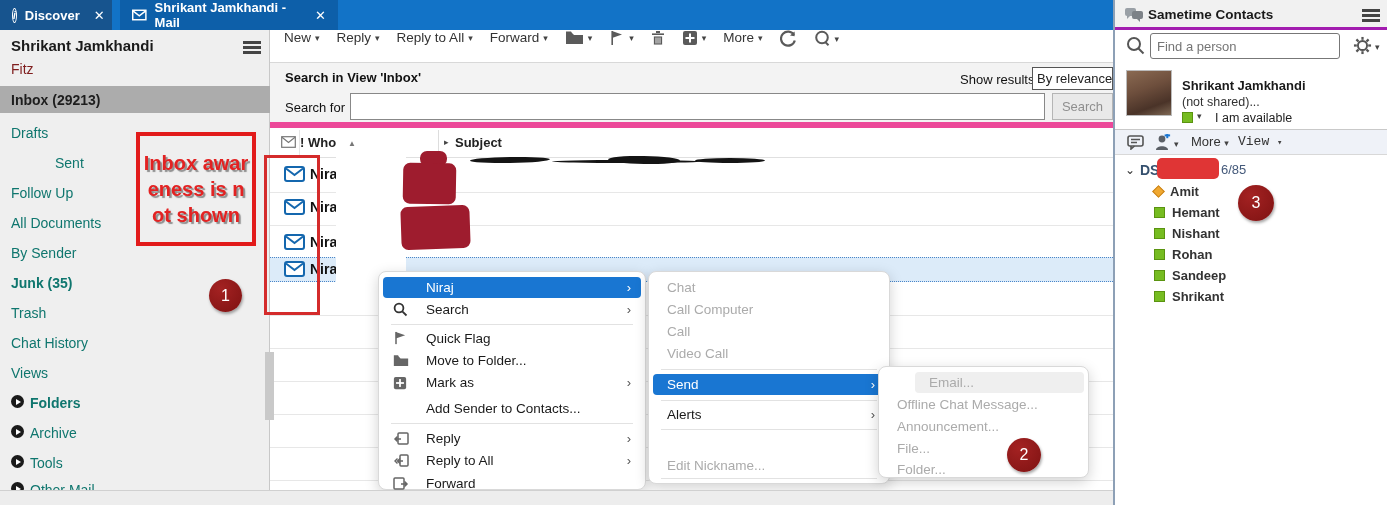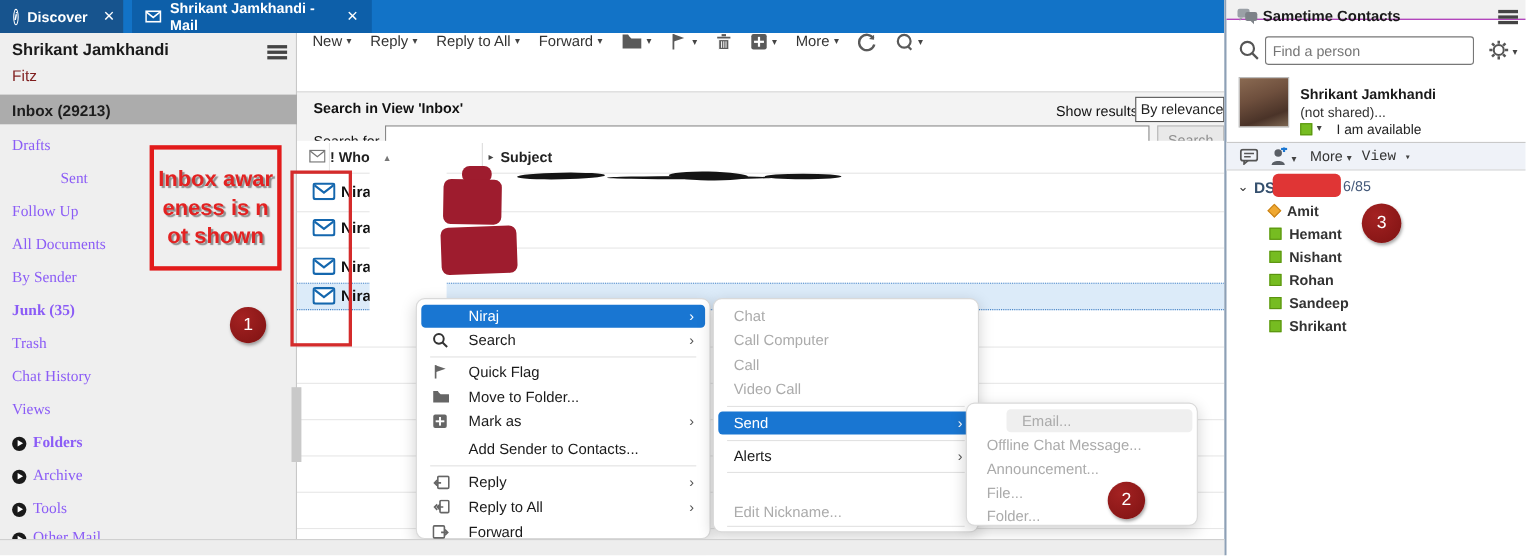--- a/index.html
+++ b/index.html
@@ -21,38 +21,38 @@
 
   
   #sidebar { left:0; top:30px; width:270px; height:460px; background:#EFEFEF;
              border-right:1px solid #C8C8C8; z-index:1; }
   .sb-owner { position:absolute; left:11px; top:7px; font-size:15px; font-weight:bold; color:#1a1a1a; }
   .burger { position:absolute; width:18px; height:2.6px; background:#444;
             box-shadow:0 5px 0 #444, 0 10px 0 #444; }
   .sb-fitz { position:absolute; left:11px; top:31px; font-size:14px; color:#7f1d1d; }
   .sb-sel { position:absolute; left:0; top:56px; width:270px; height:27px; background:#ACACAC;
             display:flex; align-items:center; padding-left:11px; font-size:14px; font-weight:bold; color:#1d1d1d; }
-  .sb-item { position:absolute; left:11px; font-size:14px; color:#8b5cf6; display:flex; align-items:center; gap:6px;font-family:Liberation Serif, serif; }
+  .sb-item { position:absolute; left:11px; font-size:14px; color:#0f766e; display:flex; align-items:flex-start; gap:6px; }
   .sb-bold { font-weight:bold; }
   .twisty { width:13px; height:13px; background:#1a1a1a; border-radius:50%; display:inline-flex;
             align-items:center; justify-content:center; flex:none; }
   .twisty:before { content:""; width:0; height:0; border-left:5px solid #fff;
                    border-top:3.5px solid transparent; border-bottom:3.5px solid transparent; margin-left:2px; }
   #sb-scroll { left:265px; top:352px; width:9px; height:68px; background:#C9C9C9; z-index:2; }
 
   
   #toolbar { left:270px; top:30px; width:843px; height:32px; background:#fff;
              display:flex; align-items:flex-start; gap:17px; padding-left:14px; z-index:1; }
   .tb-item { display:flex; align-items:center; gap:4px; font-size:13.5px; color:#333; }
   .caret { font-size:9px; color:#444; }
   .tb-ic svg { display:block; }
 
   
   #searchpanel { left:270px; top:62px; width:843px; height:66px; background:#F3F3F3;
-                 border-top:1px solid #D8D8D8; border-bottom:6px solid #ec4899; z-index:1;margin-top:21px; }
+                 border-top:1px solid #D8D8D8; border-bottom:6px solid #ec4899; z-index:1; }
   .sp-title { position:absolute; left:15px; top:7px; font-size:13px; font-weight:bold; color:#111; }
   .sp-showres { position:absolute; left:690px; top:9px; font-size:13px; color:#111; }
   .sp-dd { position:absolute; left:762px; top:4px; width:81px; height:23px; background:#fff;
            border:1px solid #555; font-size:13px; padding:3px 0 0 4px; white-space:nowrap; overflow:hidden; }
   .sp-for { position:absolute; left:15px; top:37px; font-size:13px; color:#111; }
   .sp-input { position:absolute; left:80px; top:30px; width:695px; height:27px; background:#fff;
               border:1px solid #888; font-size:13px; padding:0 4px; }
   .sp-btn { position:absolute; left:782px; top:30px; width:61px; height:27px; background:#E9E9E9;
             border:1px solid #B5B5B5; color:#8f8f8f; font-size:13px; text-align:center; padding-top:5px; }
 
@@ -89,22 +89,22 @@
   .mi.sel { background:#1976D2; color:#fff; }
   .mi.sel .arr { color:#fff; }
   .mi.dis { color:#ABABAB; }
   .mi .ic { position:absolute; left:10px; width:20px; height:16px; display:flex; align-items:center; }
   .msep { position:absolute; left:12px; right:12px; height:1px; background:#E2E2E2; }
   .mi.hl { background:#EFEFEF;margin-left:32px; }
 
   
   #stpanel { left:1113px; top:0; width:274px; height:505px; background:#fff;
              border-left:2px solid #8DA0B6; z-index:3; }
-  .st-header { position:absolute; left:0; top:0; width:272px; height:18px; background:#F1F1F1;
-               border-bottom:1px solid #a21caf; }
+  .st-header { position:absolute; left:0; top:0; width:272px; height:30px; background:#F1F1F1;
+               border-bottom:3px solid #a21caf; }
   .st-title { position:absolute; left:33px; top:7px; font-size:13.5px; font-weight:bold; color:#1a1a1a; }
   .st-input { position:absolute; left:35px; top:33px; width:190px; height:26px; border:1px solid #777;
               border-radius:3px; font-size:13px; padding:0 6px; background:#fff; }
   .st-name { position:absolute; left:67px; top:78px; font-size:13px; font-weight:bold; color:#1a1a1a; }
   .st-shared { position:absolute; left:67px; top:95px; font-size:12.5px; color:#333; }
   .st-avail { position:absolute; left:100px; top:111px; font-size:12.5px; color:#222; }
   .greensq { width:11px; height:11px; background:#76BC21; border:1px solid #5a9310; }
   .orangedia { width:9px; height:9px; background:#F0A830; border:1px solid #c9831a; transform:rotate(45deg); }
   .avatar { position:absolute; left:11px; top:70px; width:46px; height:46px; border:1px solid #bbb;
             background:linear-gradient(160deg,#8a6a52 0%,#6e4f3d 40%,#4a3328 75%,#7d6753 100%); }

